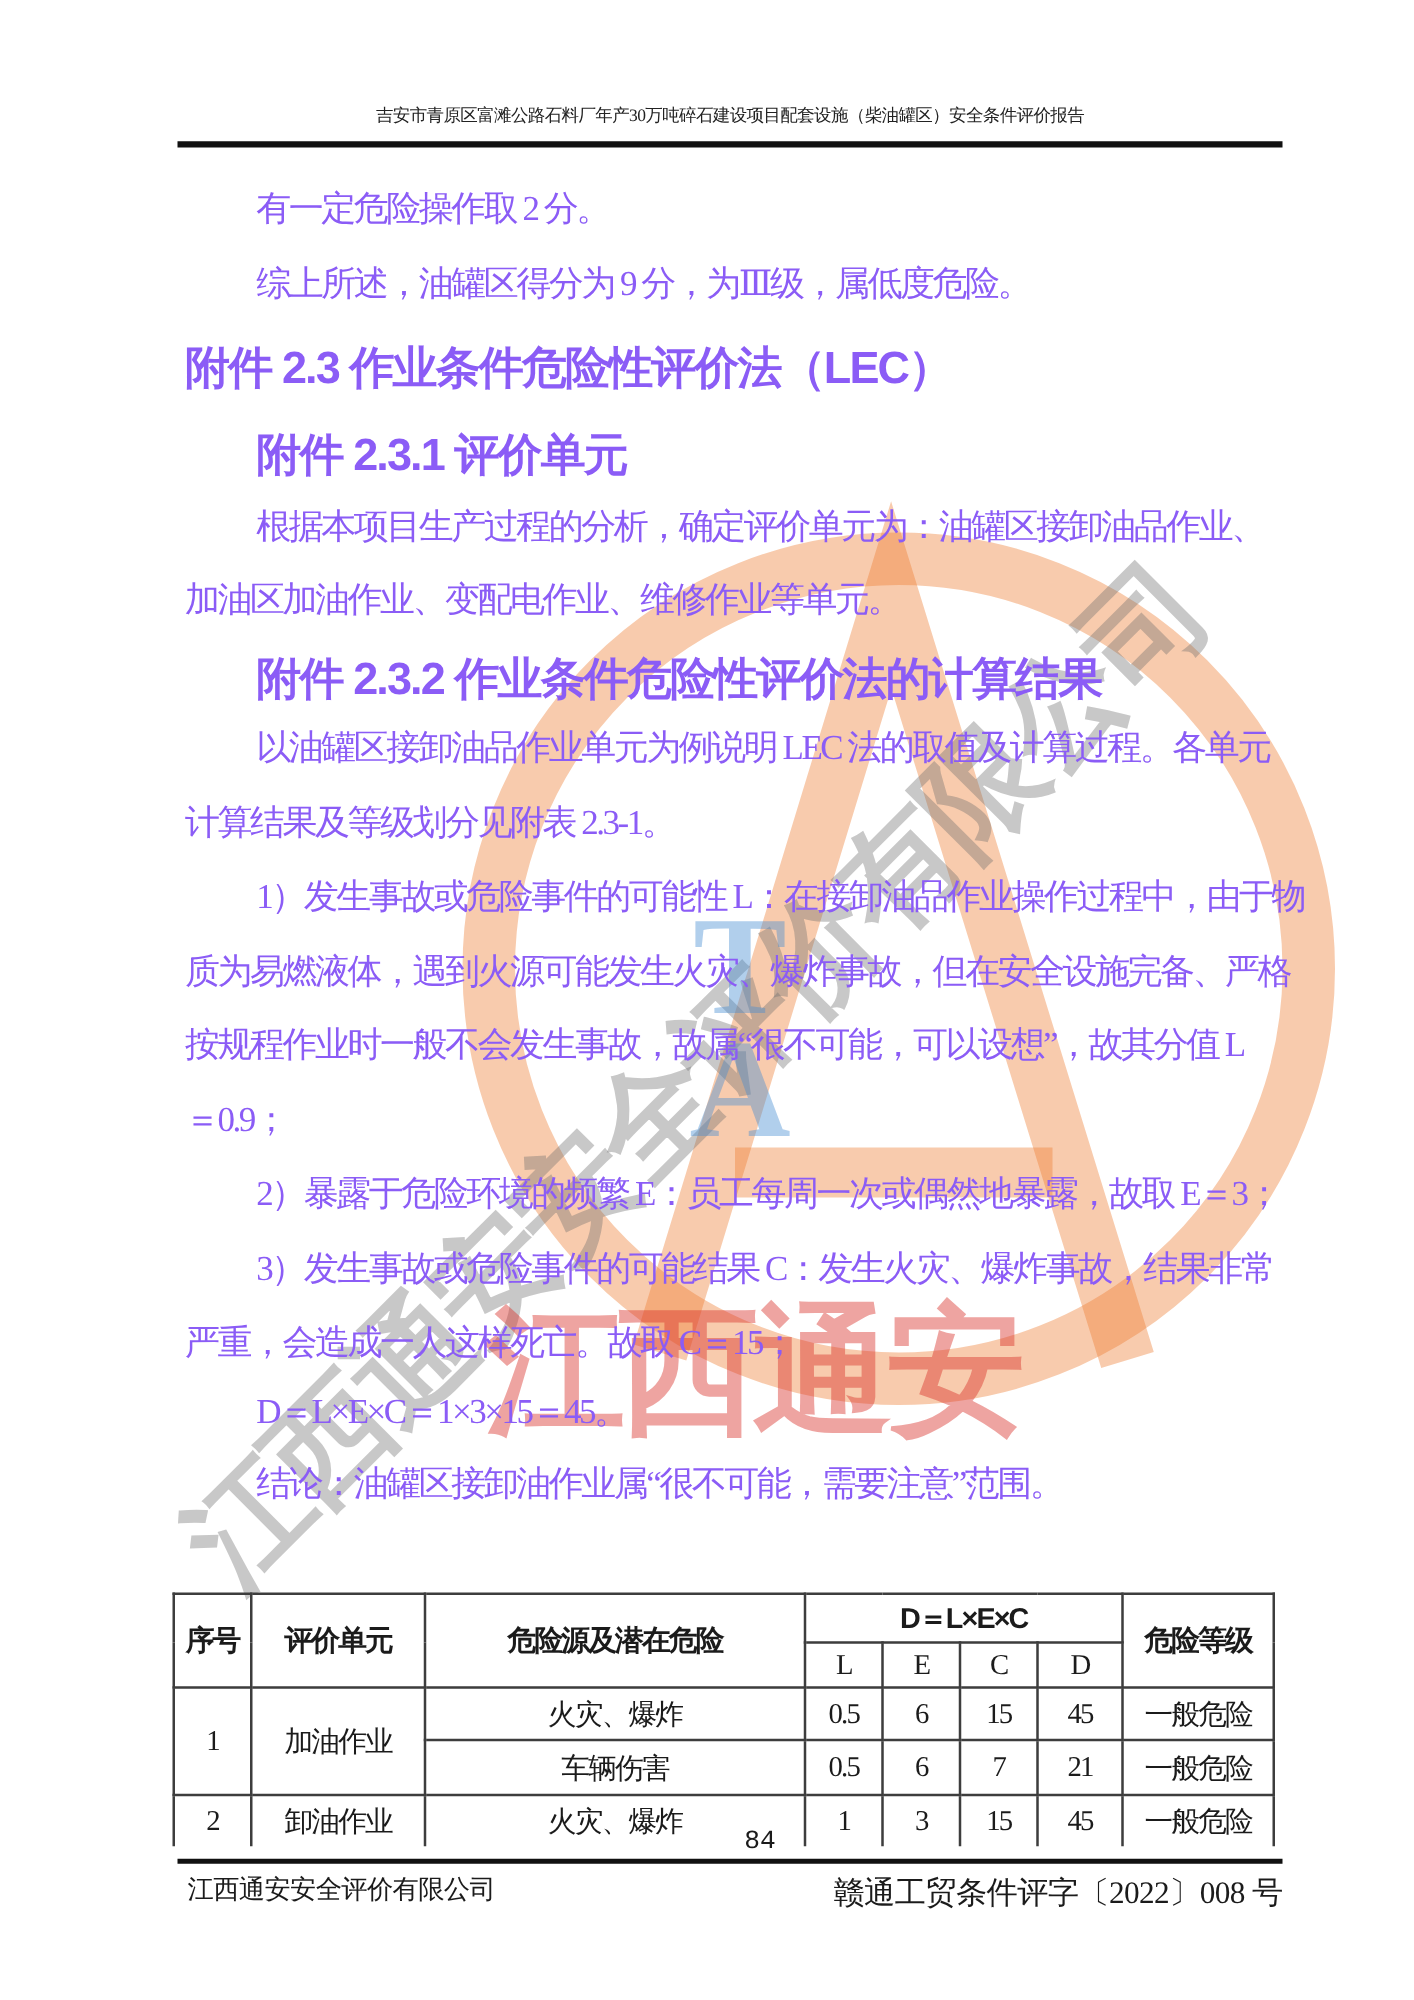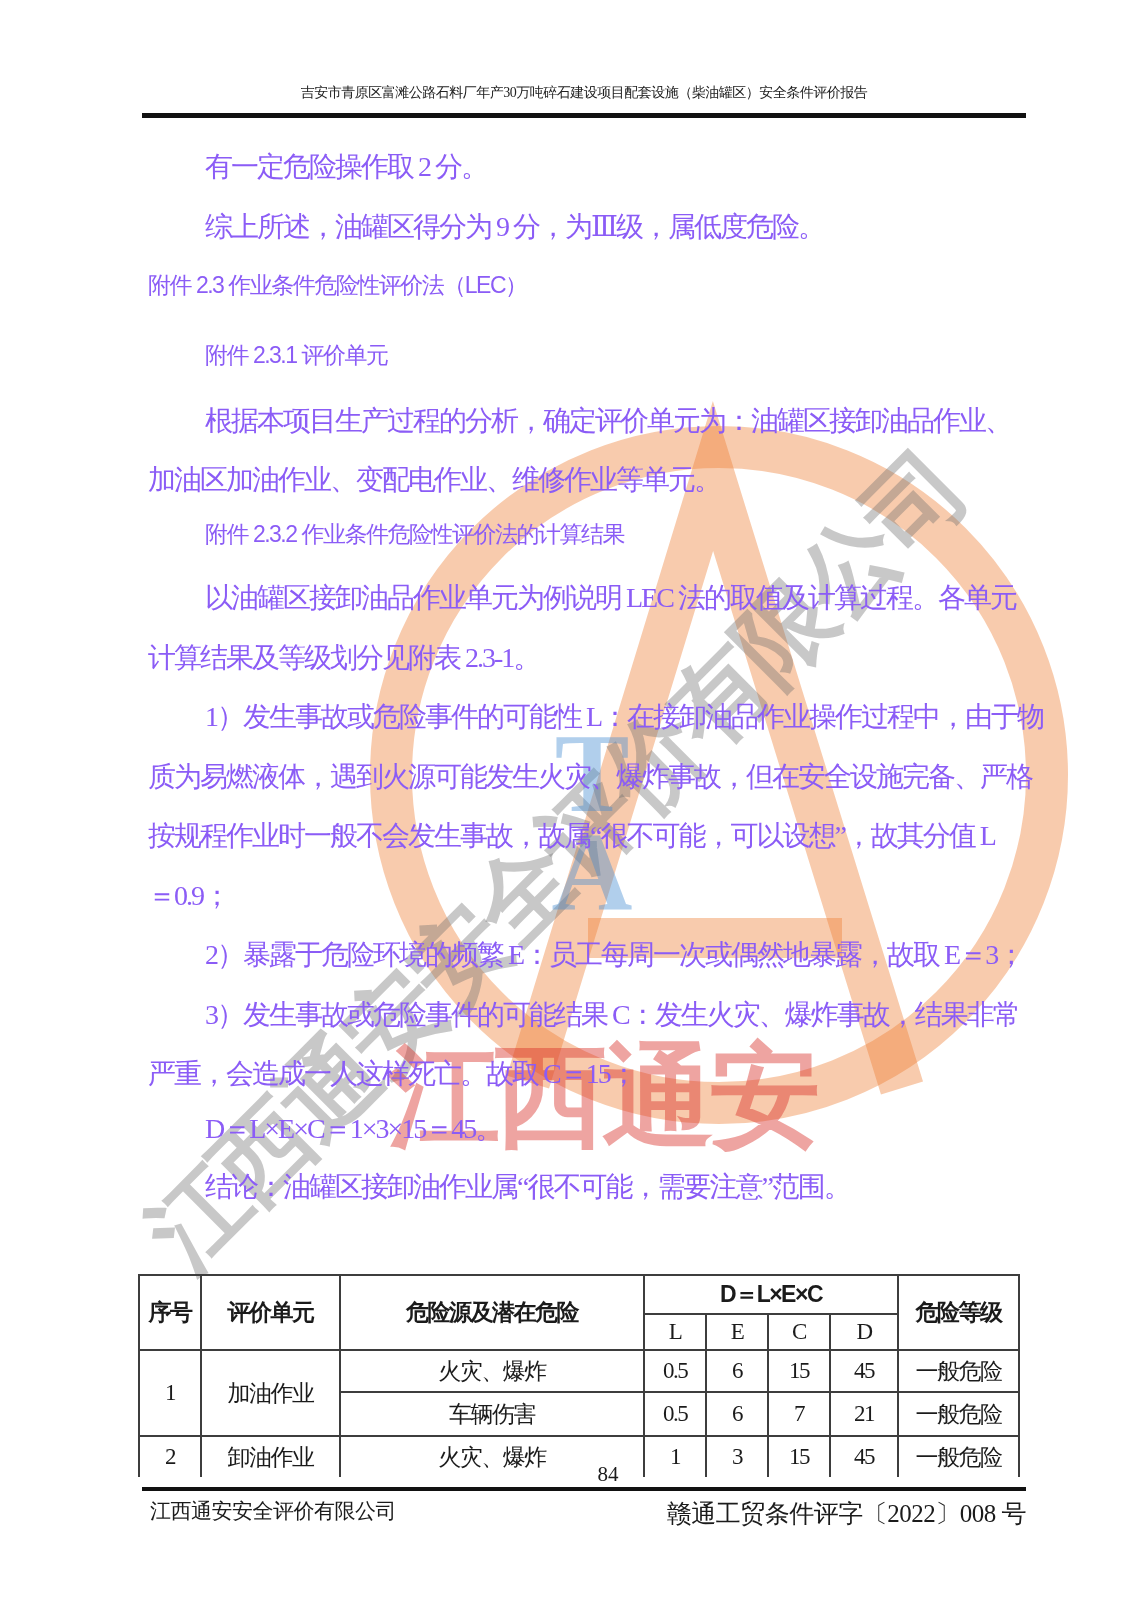--- a/index.html
+++ b/index.html
@@ -46,21 +46,21 @@
   }
   .hdr-rule{position:absolute;top:113px;left:142px;width:884px;height:5px;background:#111;}
 
   .bl{
     position:absolute;left:148px;width:880px;
     font-size:28px;letter-spacing:-2px;white-space:nowrap;color:#8b5cf6;
   }
   .ind{padding-left:57px;}
   .h1t,.h2t{
     font-family:"Liberation Sans","DejaVu Sans",sans-serif;
-    font-weight:400;font-size:23px;letter-spacing:-1.5px;
+    font-weight:700;font-size:36px;letter-spacing:-1.5px;
   }
   .tbl-caption{
     position:absolute;top:1200px;left:142px;width:884px;text-align:center;
     font-family:"Liberation Sans","DejaVu Sans",sans-serif;
     font-weight:700;font-size:29px;letter-spacing:-1.5px;white-space:nowrap;
   }
 
   table.risk{
     position:absolute;left:138px;top:1274px;width:880px;
     border-collapse:collapse;table-layout:fixed;
@@ -72,21 +72,21 @@
   }
   table.risk tr.last td{border-bottom:none;}
   table.risk td.hd{
     font-family:"Liberation Sans","DejaVu Sans",sans-serif;
     font-weight:700;
   }
   table.risk td.sub{font-family:"Liberation Serif","DejaVu Serif",serif;font-weight:400;}
 
   .page-num{
     position:absolute;top:1462px;left:558px;width:100px;text-align:center;
-    font-size:21px;z-index:3;
+    font-size:21px;z-index:3;font-family:Liberation Mono, monospace;
   }
   .ftr-rule{position:absolute;top:1487px;left:142px;width:884px;height:4px;background:#111;}
   .ftr-left{position:absolute;top:1497px;left:150px;font-size:21px;letter-spacing:-0.5px;white-space:nowrap;}
   .ftr-right{position:absolute;top:1497px;right:105px;font-size:25px;letter-spacing:-0.5px;white-space:nowrap;}
 </style>
 </head>
 <body>
 
 <div class="page">
 

